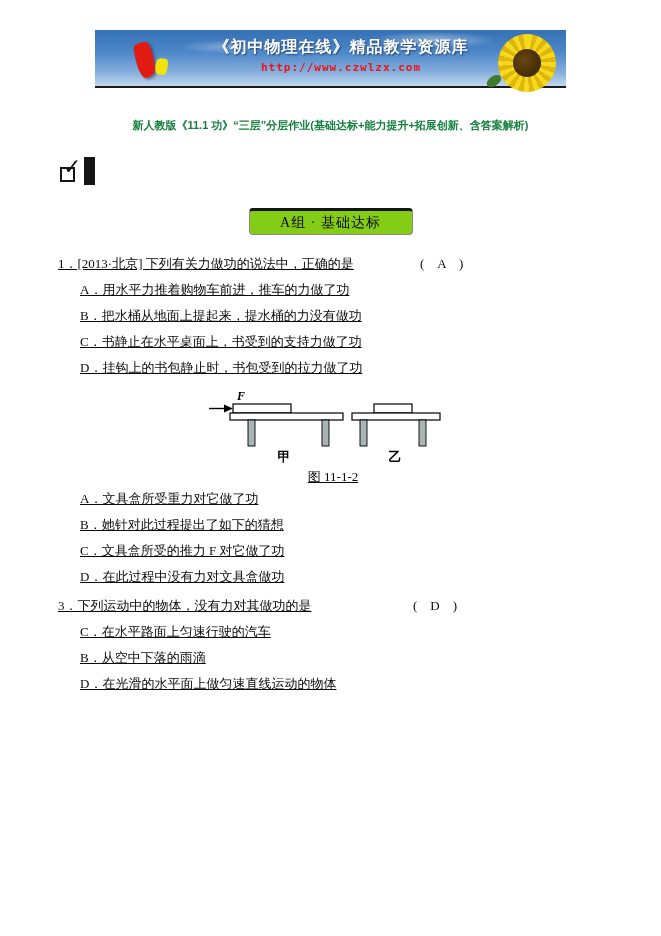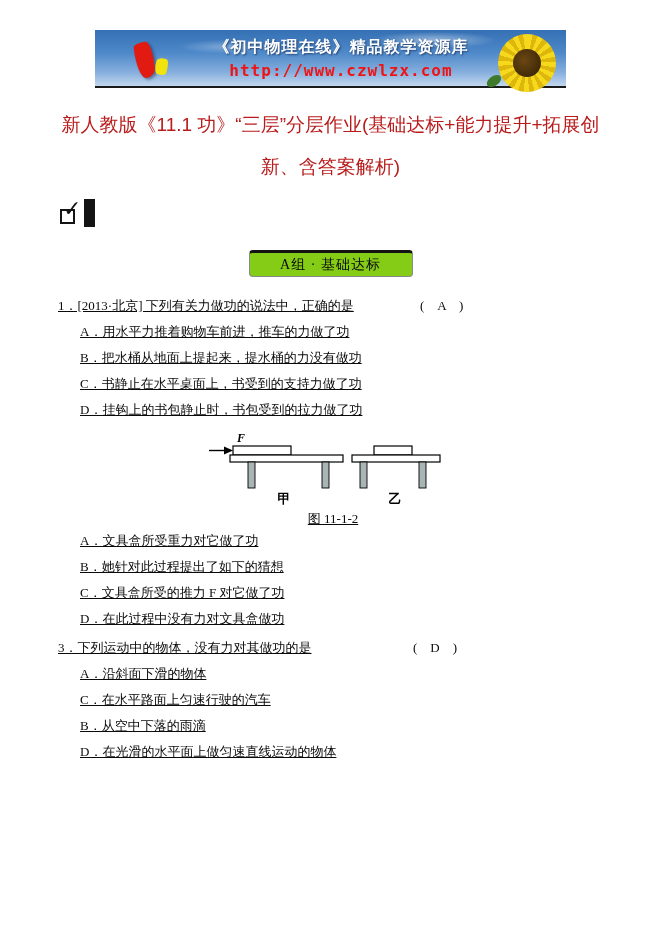--- a/index.html
+++ b/index.html
@@ -16,32 +16,32 @@
     border-bottom:2px solid #1a1a1a; }
   .logo { position:absolute; left:38px; top:10px; width:46px; height:42px; }
   .flame-red { position:absolute; left:2px; top:2px; width:19px; height:36px; background:#e11b12;
     border-radius:65% 35% 50% 50% / 12% 75% 25% 88%; transform:rotate(-6deg);
     box-shadow:2px 2px 3px rgba(20,30,60,.45); }
   .flame-yellow { position:absolute; left:22px; top:18px; width:13px; height:17px; background:#f2e20e;
     border-radius:70% 30% 60% 40% / 25% 80% 20% 75%; transform:rotate(18deg); }
   .banner-text { position:absolute; left:96px; top:7px; width:300px; text-align:center; }
   .banner-title { font-size:16px; font-weight:bold; color:#fff; letter-spacing:1px;
     text-shadow:1px 1px 2px #23406e; white-space:nowrap; }
-  .banner-url { margin-top:3px; font-family:"DejaVu Sans Mono",monospace; font-size:16px; font-weight:bold;
+  .banner-url { margin-top:3px; font-family:"DejaVu Sans Mono",monospace; font-size:11px; font-weight:bold;
     color:#ee1414; letter-spacing:1px; }
   .sunflower { position:absolute; right:10px; bottom:-6px; width:58px; height:58px; border-radius:50%;
     background:repeating-conic-gradient(#f6d81c 0deg 11deg, #ddb70c 11deg 22deg); }
   .sunflower-center { position:absolute; left:15px; top:15px; width:28px; height:28px; border-radius:50%;
     background:radial-gradient(circle at 40% 40%, #6b4612, #3f2a08 75%); }
   .leaf { position:absolute; left:-12px; bottom:6px; width:16px; height:10px; background:#3f7a2c;
     border-radius:60% 40% 60% 40%; transform:rotate(-25deg); }
 
   
-  .doc-title { margin:16px 56px 0; text-align:center; font-size:19px; font-weight:normal;
-    color:#b91c1c; line-height:42px; font-family:"Liberation Sans","DejaVu Sans",sans-serif; }
+  .doc-title { margin:16px 56px 0; text-align:center; font-size:11px; font-weight:bold;
+    color:#15803d; line-height:42px; font-family:"Liberation Sans","DejaVu Sans",sans-serif; }
 
   
   .section-header { display:flex; align-items:center; margin:8px 0 0 60px; height:34px; }
   .checkbox { position:relative; width:15px; height:15px; border:2.5px solid #141414; margin-top:6px; }
   .checkbox-glyph { position:absolute; left:1px; top:-13px; font-size:22px; font-weight:bold; color:#141414;
     line-height:1; font-family:"DejaVu Sans",sans-serif; }
   .section-box { display:flex; align-items:stretch; border:2px solid #141414; margin-left:9px; height:28px; }
   .section-vbar { width:7px; background:#141414; }
   .section-label { font-size:20px; font-weight:bold; letter-spacing:7px; line-height:24px; padding:0 18px 0 11px; }
 
@@ -148,21 +148,20 @@
       <div class="option">B．她针对此过程提出了如下的猜想</div>
       <div class="option">C．文具盒所受的推力 F 对它做了功</div>
       <div class="option">D．在此过程中没有力对文具盒做功</div>
     </div>
 
     <div class="question">
       <div class="stem-row">
         <span>3．下列运动中的物体，没有力对其做功的是</span>
         <span class="answer answer-abs q3-ans">(　D　)</span>
       </div>
-      <div class="option">A．沿斜面下滑的物体</div>
       <div class="option">C．在水平路面上匀速行驶的汽车</div>
       <div class="option">B．从空中下落的雨滴</div>
       <div class="option">D．在光滑的水平面上做匀速直线运动的物体</div>
     </div>
 
   </div>
 
 
 </div>
 

